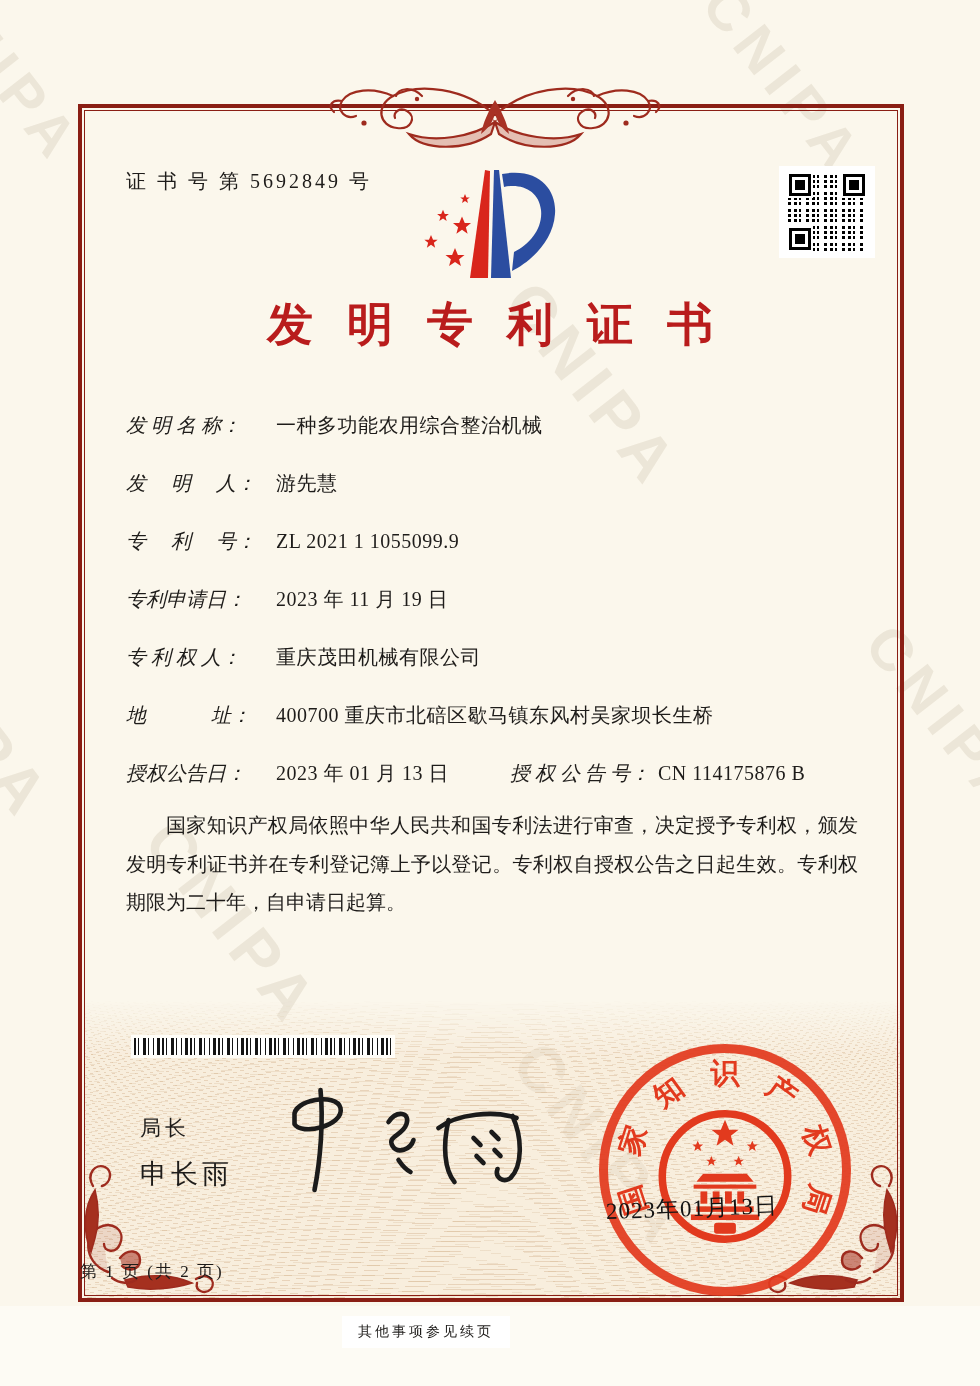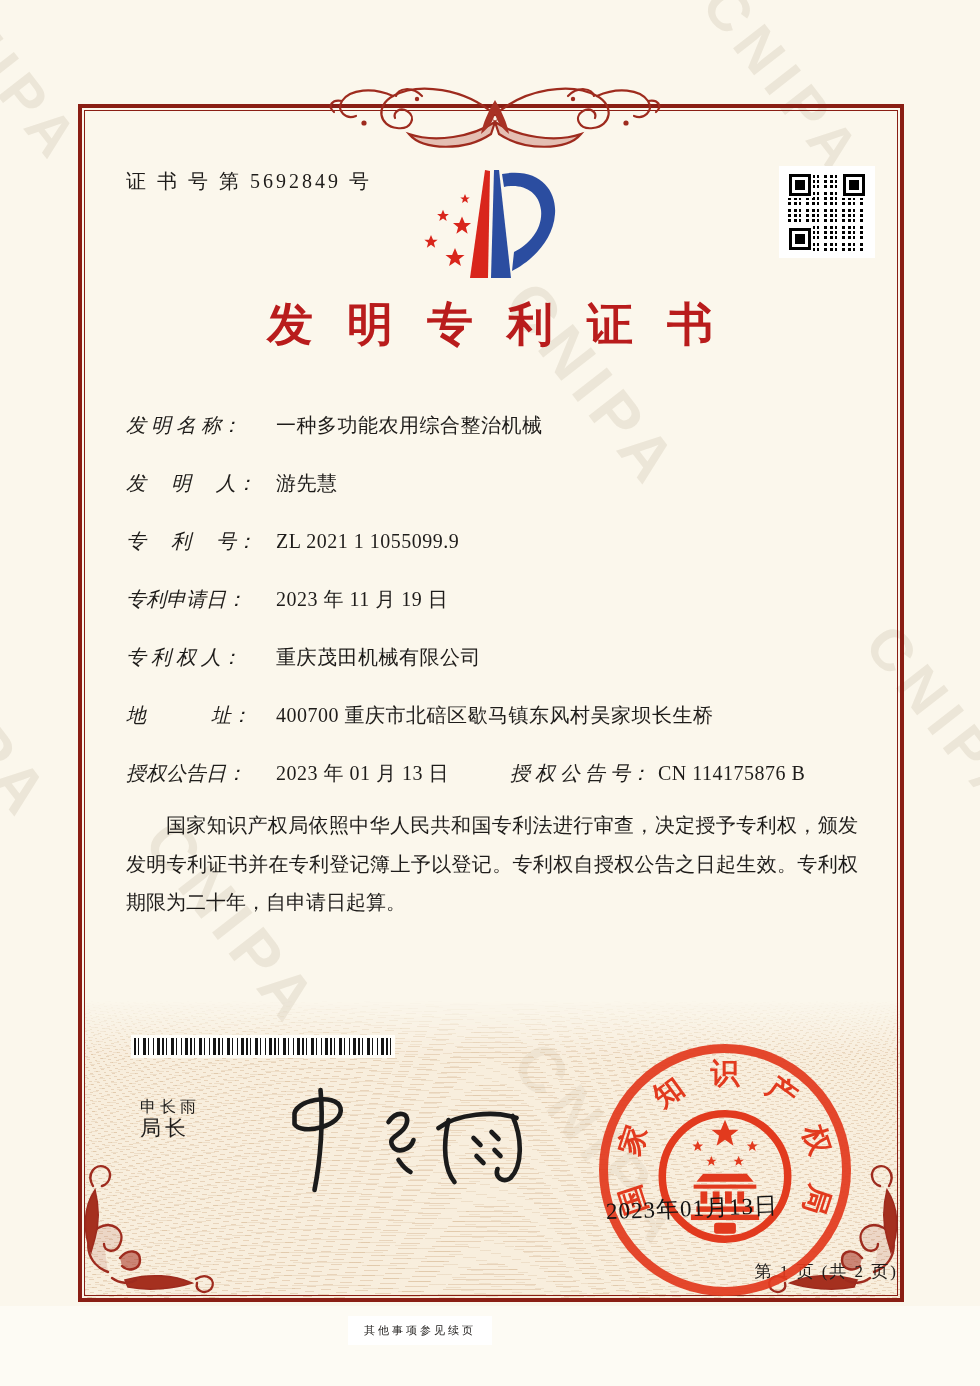--- a/index.html
+++ b/index.html
@@ -73,40 +73,40 @@
   .barcode{
     left:134px;top:1038px;width:258px;height:17px;z-index:4;
     background:repeating-linear-gradient(90deg,
       #141414 0 2px,#fff 2px 4px,#141414 4px 5px,#fff 5px 9px,
       #141414 9px 12px,#fff 12px 14px,#141414 14px 15px,#fff 15px 19px,
       #141414 19px 20px,#fff 20px 23px,#141414 23px 26px,#fff 26px 28px);
     box-shadow:0 0 0 3px #fffdf8;
   }
   
   .signer-title{left:140px;top:1114px;font-size:21px;letter-spacing:4px;z-index:4;}
-  .signer-name{left:140px;top:1097px;font-size:16px;letter-spacing:4px;z-index:4;font-family:Liberation Mono, monospace;}
+  .signer-name{left:140px;top:1156px;font-size:27px;letter-spacing:4px;z-index:4;font-family:Liberation Mono, monospace;}
   .signature{left:268px;top:1080px;z-index:4;}
   
   .seal{
     left:599px;top:1044px;width:252px;height:252px;border-radius:50%;
     border:9px solid rgba(226,58,30,0.93);z-index:5;box-sizing:border-box;
   }
   .seal-char{
     position:absolute;left:50%;top:50%;width:30px;height:30px;margin:-15px 0 0 -15px;
     font-size:29px;font-weight:700;color:#e23a1e;text-align:center;line-height:30px;
   }
   .seal-emblem{position:absolute;left:50%;top:50%;transform:translate(-50%,-46%);}
   .seal-date{
     left:606px;top:1192px;width:230px;font-size:23px;letter-spacing:1px;color:#131313;
     z-index:6;transform:rotate(-2deg);white-space:nowrap;
   }
   
-  .page-info{left:80px;top:1260px;width:818px;text-align:right;font-size:17px;letter-spacing:2px;z-index:4;}
+  .page-info{left:80px;top:1260px;width:818px;text-align:left;font-size:17px;letter-spacing:2px;z-index:4;}
   .footer-note{
-    left:2px;top:1316px;width:836px;text-align:center;z-index:4;font-size:11px;letter-spacing:3px;
+    left:8px;top:1316px;width:836px;text-align:center;z-index:4;font-size:14px;letter-spacing:3px;
   }
   .footer-note span{background:#ffffff;padding:7px 16px;display:inline-block;}
 </style>
 </head>
 <body>
 
 <span class="wm" style="left:742px;top:-28px;">CNIPA</span>
 <span class="wm" style="left:-40px;top:-40px;">CNIPA</span>
 <span class="wm big" style="left:548px;top:268px;">CNIPA</span>
 <span class="wm big" style="left:-80px;top:600px;">CNIPA</span>

